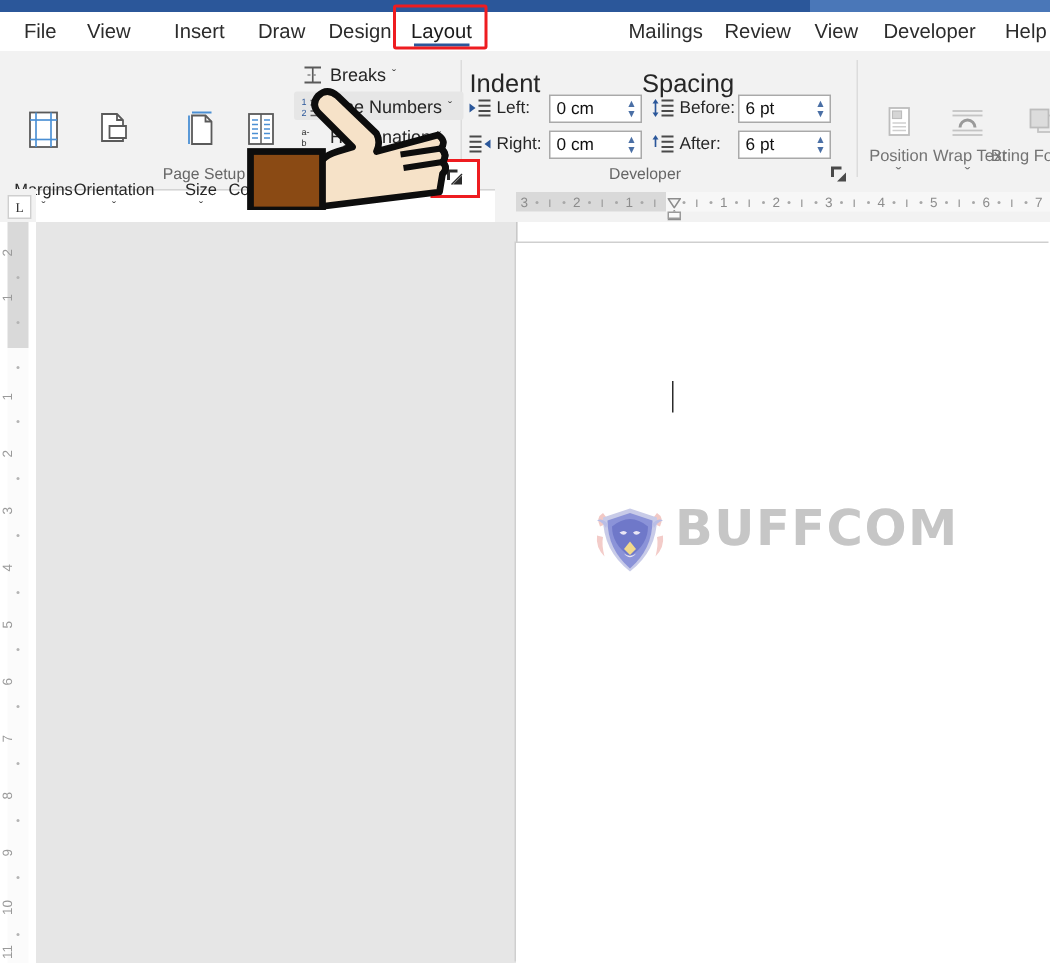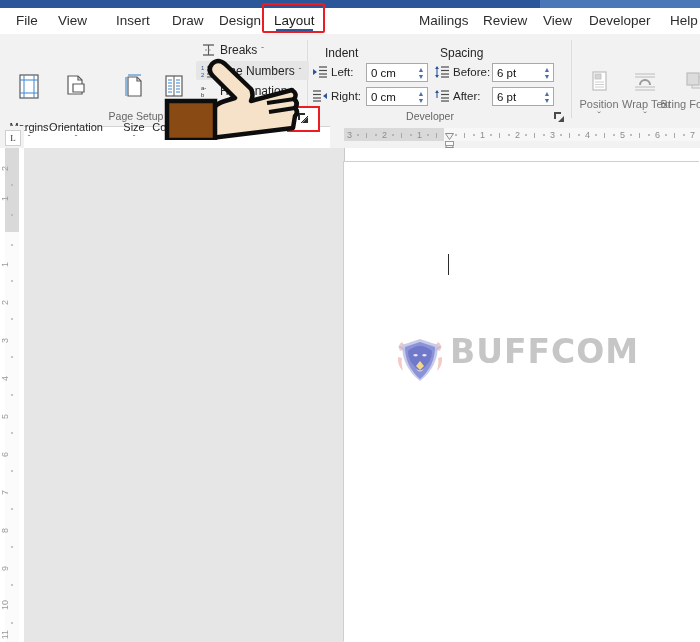--- a/index.html
+++ b/index.html
@@ -42,21 +42,21 @@
   .bigbtn .lbl{display:block;font-size:11px;color:#262626;line-height:12px;margin-top:19px;white-space:nowrap;}
   .bigbtn .caret{display:block;font-size:8px;color:#444;line-height:9px;}
 
   
   .smallrow{position:absolute;height:19px;display:flex;align-items:center;font-size:12px;color:#262626;white-space:nowrap;padding:0 4px;border-radius:2px;}
   .smallrow .ico{width:17px;height:16px;display:inline-flex;align-items:center;justify-content:center;margin-right:3px;}
   .smallrow .cv{font-size:8px;color:#444;margin-left:4px;}
   .smallrow.hover{background:#e6e6e6;}
 
   
-  .phead{position:absolute;font-size:12px;color:#262626;margin-left:12px;}
+  .phead{position:absolute;font-size:17px;color:#262626;}
   .plabel{position:absolute;font-size:11.5px;color:#262626;white-space:nowrap;}
   .pico{position:absolute;width:16px;height:15px;}
   .spin{
     position:absolute;height:19px;box-sizing:border-box;
     border:1px solid #a9a9a9;background:#fff;display:flex;align-items:center;
   }
   .spin .val{flex:1;font-size:11.5px;color:#111;padding-left:4px;}
   .spin .arrows{width:12px;height:17px;display:flex;flex-direction:column;align-items:center;justify-content:center;}
   .spin .arrows i{font-style:normal;font-size:7px;line-height:7px;color:#4a6fa5;}
 

